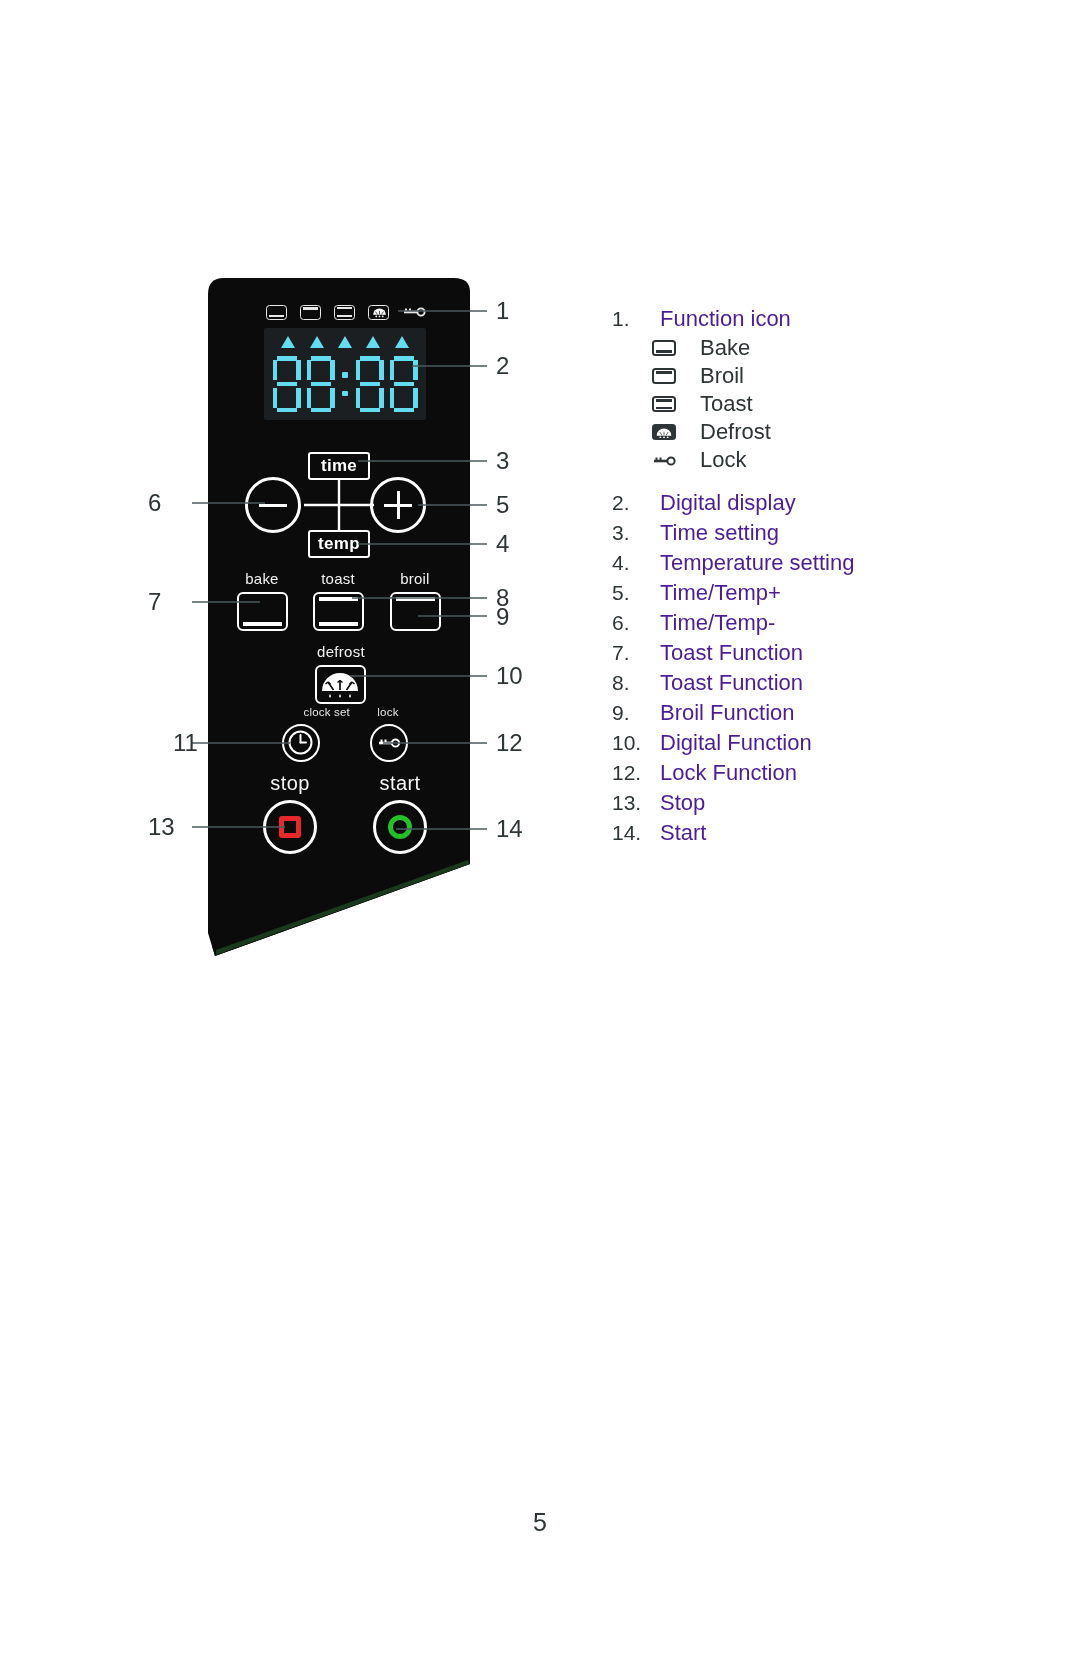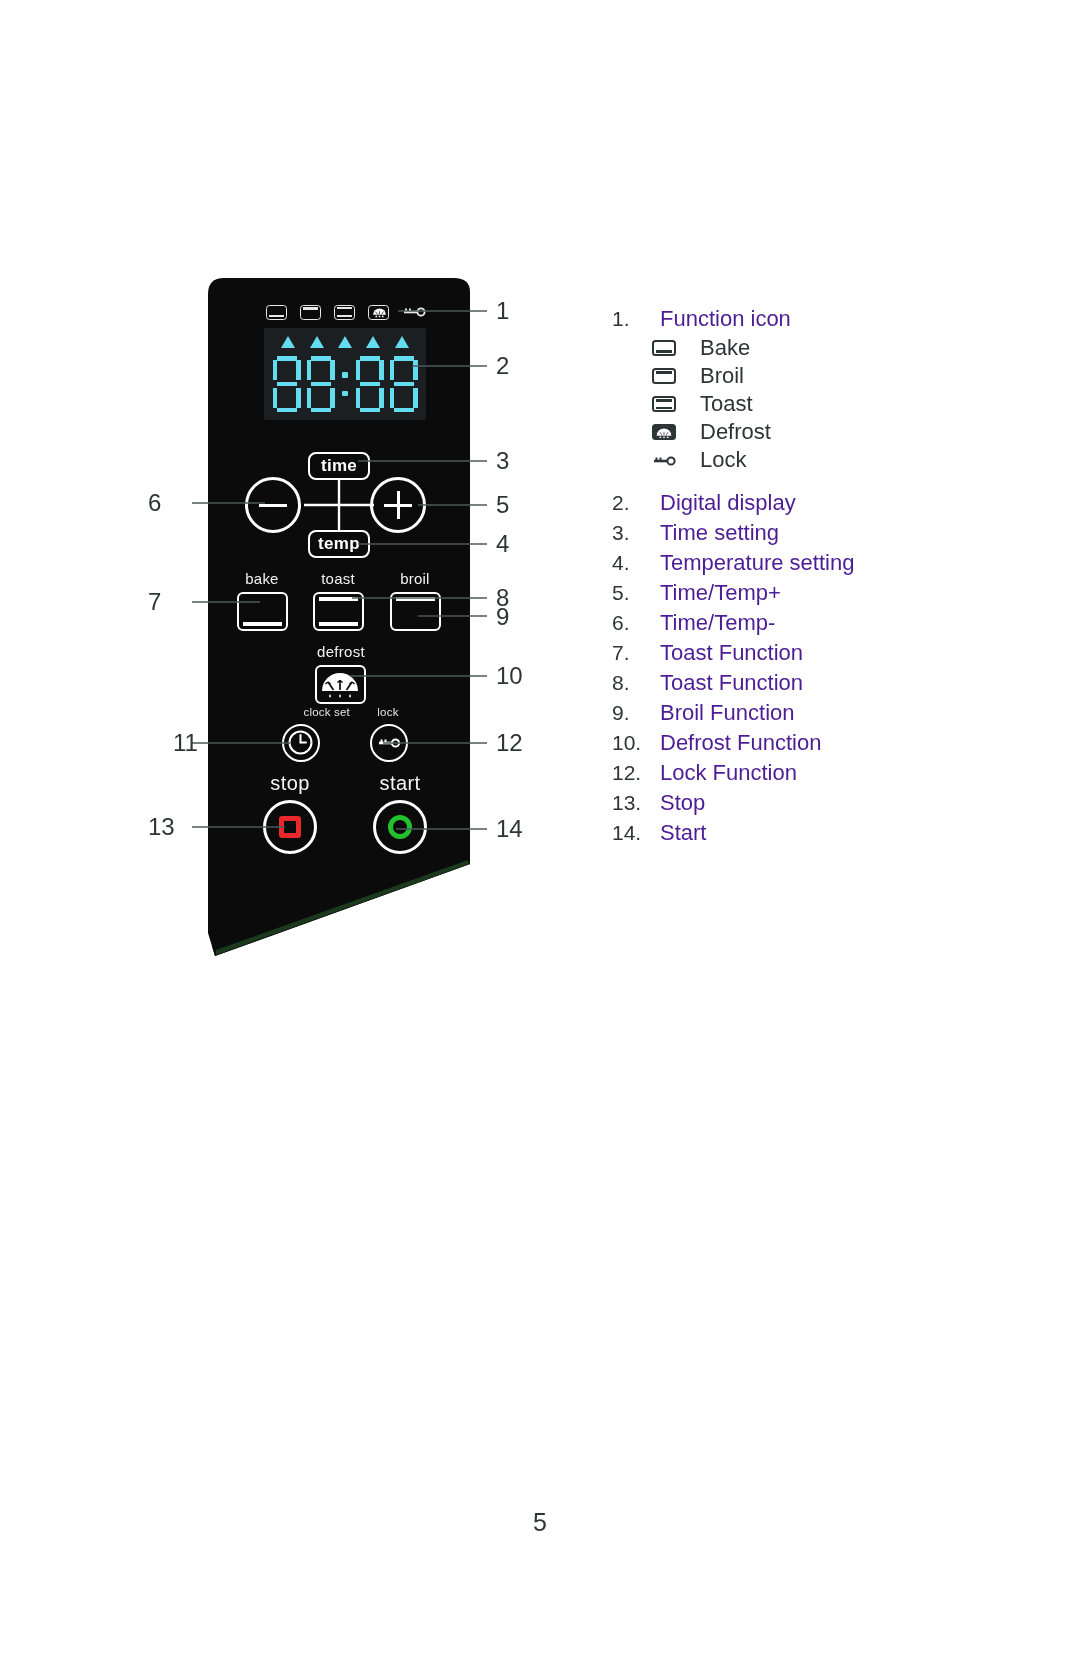--- a/index.html
+++ b/index.html
@@ -130,21 +130,21 @@
     width: 5.5px; height: 5.5px;
     background: #63dcf0; border-radius: 1px;
   }
   .colon i.t { top: 8px; }
   .colon i.b { bottom: 8px; }
 
   
   .pill {
     position: absolute;
     border: 2.2px solid #ffffff;
-    border-radius: 8px;
+    border-radius: 3px;
     color: #ffffff;
     font-size: 17px;
     font-weight: bold;
     text-align: center;
     line-height: 24px;
     width: 62px; height: 28px;
     letter-spacing: 0.3px;
     background: #0b0b0b;
   }
   #pill-time { left: 100px; top: 174px; }
@@ -622,21 +622,21 @@
       <div class="leg-row">
         <span class="leg-num">8.</span>
         <span class="leg-text">Toast Function</span>
       </div>
       <div class="leg-row">
         <span class="leg-num">9.</span>
         <span class="leg-text">Broil Function</span>
       </div>
       <div class="leg-row">
         <span class="leg-num">10.</span>
-        <span class="leg-text">Defrost Function</span>
+        <span class="leg-text">Digital Function</span>
       </div>
       <div class="leg-row">
         <span class="leg-num">12.</span>
         <span class="leg-text">Lock Function</span>
       </div>
       <div class="leg-row">
         <span class="leg-num">13.</span>
         <span class="leg-text">Stop</span>
       </div>
       <div class="leg-row">

